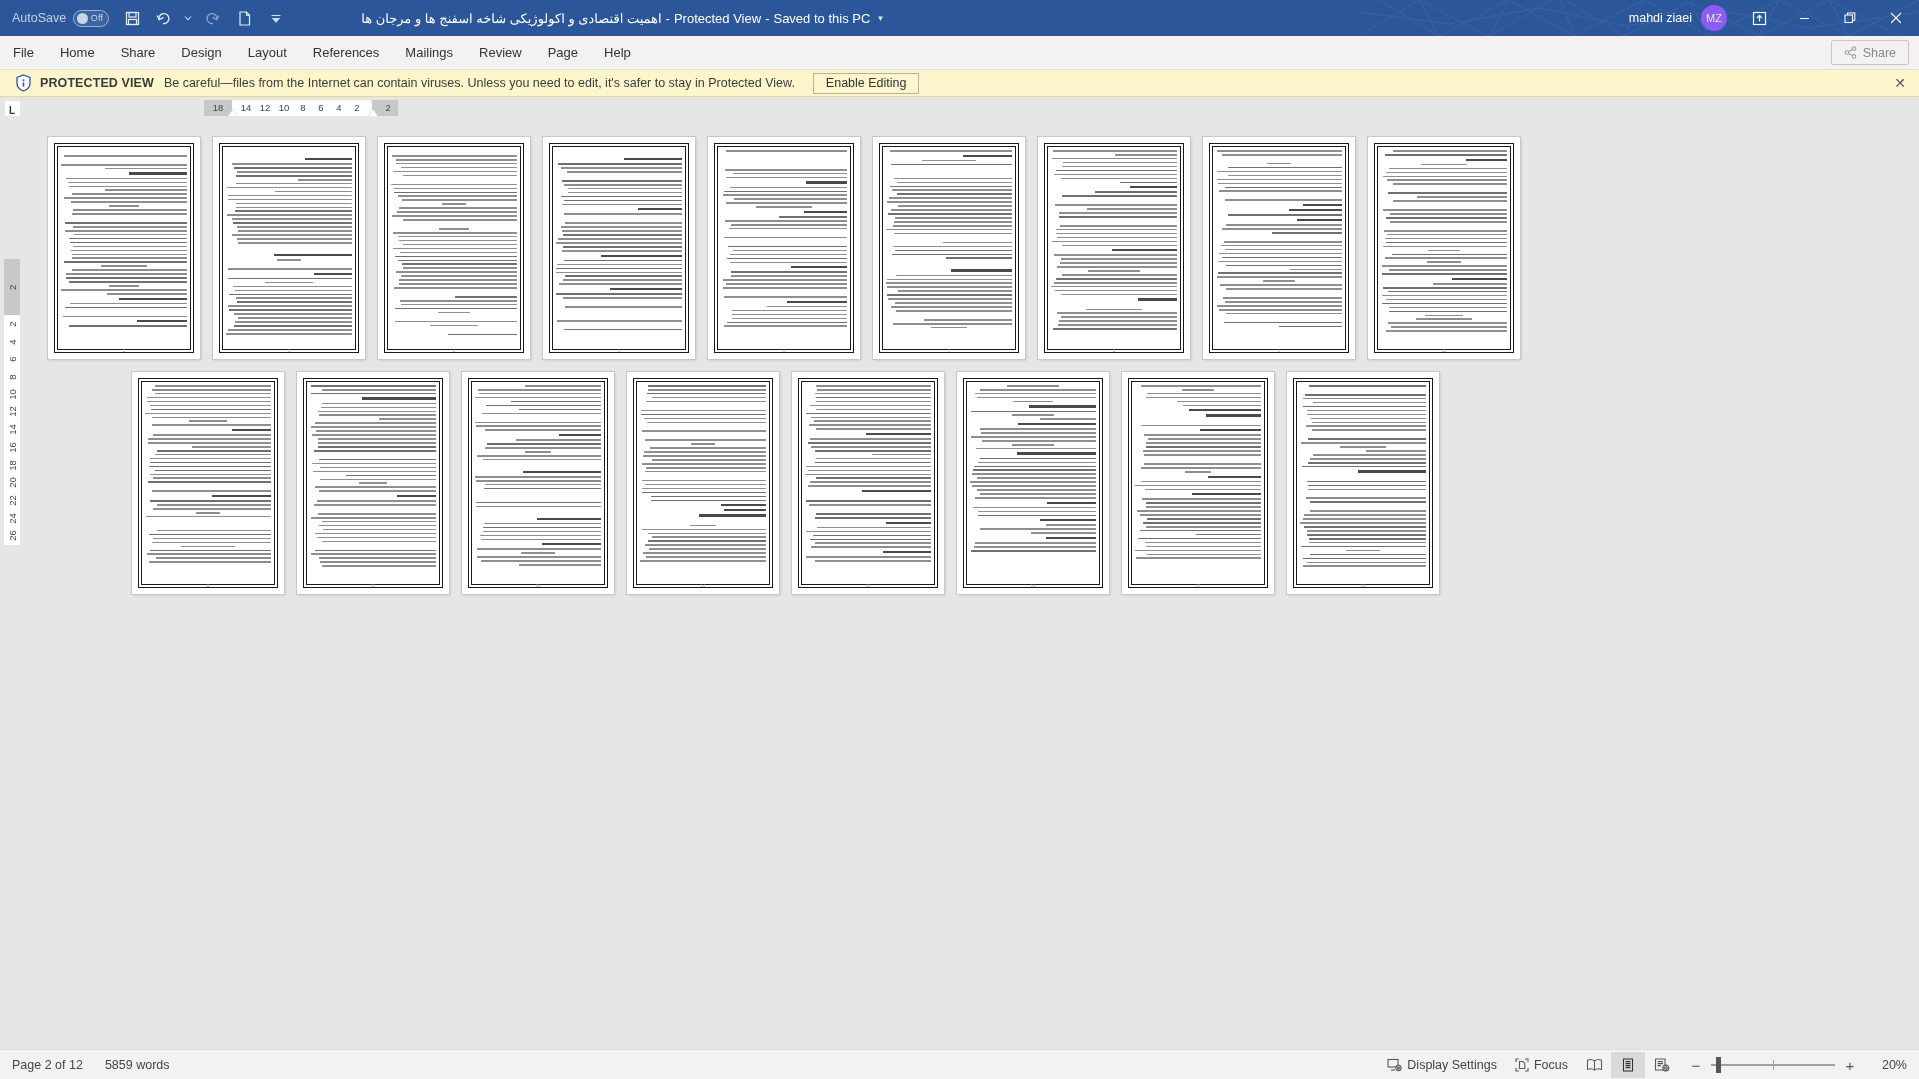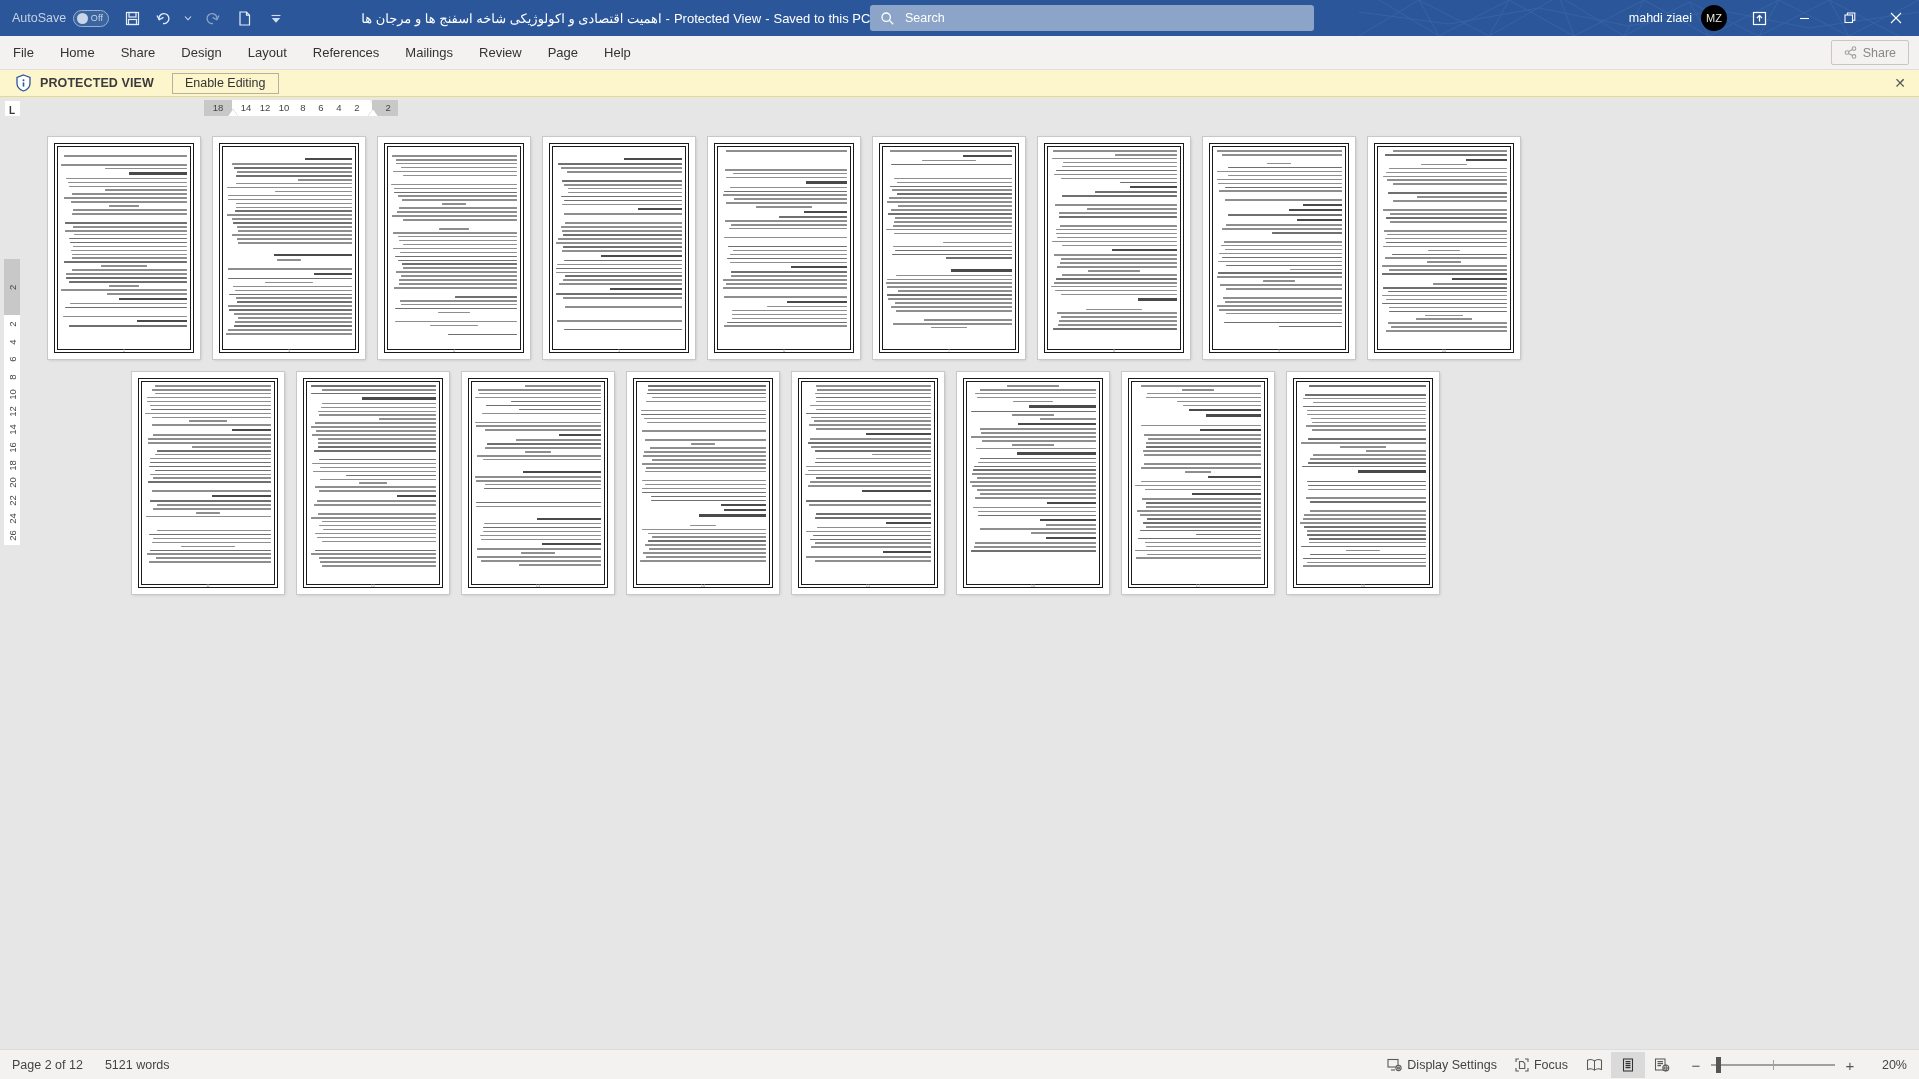--- a/index.html
+++ b/index.html
@@ -60,21 +60,21 @@
   }
   .searchbox .ph { font-size: 12.5px; color: #ffffff; }
   .tb-right {
     position: absolute; right: 0; top: 0; height: 36px;
     display: flex; align-items: center; z-index: 3;
   }
   .acct { display:flex; align-items:center; gap:9px; margin-right: 10px; }
   .acct-name { font-size: 12.5px; color: #fff; white-space: nowrap; }
   .avatar {
     width: 26px; height: 26px; border-radius: 50%;
-    background: #000000; color: #e9e9df;
+    background: #8b5cf6; color: #e9e9df;
     font-size: 11px; display: flex; align-items: center; justify-content: center;
   }
   .ribbon-display { width: 44px; height: 36px; display:flex; align-items:center; justify-content:center;}
   .wbtn {
     width: 46px; height: 36px; display: flex; align-items: center; justify-content: center;
     color: #fff;
   }
 
   
   .tabs {
@@ -297,27 +297,20 @@
 
   <div class="tb-title">
     <span>اهميت اقتصادی و اکولوژیکی شاخه اسفنج ها و مرجان ها</span>
     <span>-</span>
     <span>Protected View</span>
     <span>-</span>
     <span>Saved to this PC</span>
     <span class="caret">▾</span>
   </div>
 
-  <div class="searchbox">
-    <svg width="15" height="15" viewBox="0 0 15 15" fill="none" stroke="#ffffff" stroke-width="1.3">
-      <circle cx="6.2" cy="6.2" r="4.2"></circle>
-        <path d="M9.4 9.4 L13.2 13.2"></path>
-    </svg>
-    <span class="ph">Search</span>
-  </div>
 
   <div class="tb-right">
     <div class="acct">
       <span class="acct-name">mahdi ziaei</span>
       <span class="avatar">MZ</span>
     </div>
     <div class="ribbon-display">
       <svg width="17" height="17" viewBox="0 0 17 17" fill="none" stroke="#ffffff" stroke-width="1.2">
         <rect x="2.5" y="2.5" width="12" height="12"></rect>
         <path d="M8.5 11.5 L8.5 5.5 M6 8 L8.5 5.3 L11 8" stroke-linejoin="round"></path>
@@ -366,20 +359,21 @@
 
 <div class="protbar">
   <div class="prot-icon">
     <svg width="17" height="18" viewBox="0 0 17 18" fill="none">
       <path d="M8.5 1 L15 3.4 L15 9.2 C15 13.2 11.8 15.8 8.5 17 C5.2 15.8 2 13.2 2 9.2 L2 3.4 Z" stroke="#2b579a" stroke-width="1.3" fill="#ffffff"></path>
       <circle cx="8.5" cy="6.2" r="1" fill="#2b579a"></circle>
       <path d="M8.5 8.4 L8.5 12.6" stroke="#2b579a" stroke-width="1.6"></path>
     </svg>
   </div>
   <span class="prot-strong">PROTECTED VIEW</span>
+  <span class="prot-msg">Be careful—files from the Internet can contain viruses. Unless you need to edit, it's safer to stay in Protected View.</span>
   <div class="enable-btn">Enable Editing</div>
   <div class="prot-close">✕</div>
 </div>
 
 <div class="ruler-row">
   <div class="ruler-corner">
     <span class="L">L</span>
   </div>
   <div class="hruler">
     <div class="hruler-inner">
@@ -1277,21 +1271,21 @@
             <div class="pagenum">18</div>
           </div>
         </div>
     </div>
   </div>
 </div>
 
 <div class="statusbar">
   <div class="sb-left">
     <span>Page 2 of 12</span>
-    <span>5121 words</span>
+    <span>5859 words</span>
   </div>
   <div class="sb-right">
     <div class="sb-item">
       <svg width="15" height="14" viewBox="0 0 15 14" fill="none" stroke="#5a5a5a" stroke-width="1.1">
         <rect x="1" y="1.5" width="10" height="7.5"></rect>
           <path d="M4 12 L8 12"></path>
         <circle cx="11.5" cy="10" r="2.6" fill="#f3f2f1"></circle>
           <circle cx="11.5" cy="10" r="1"></circle>
       </svg>
       <span>Display Settings</span>

